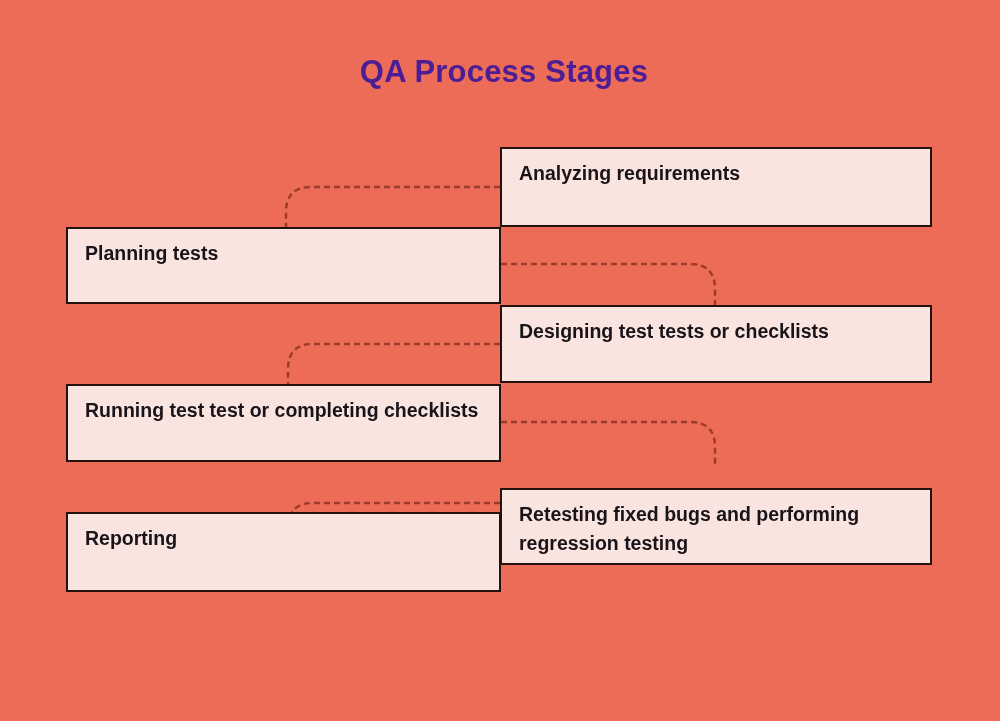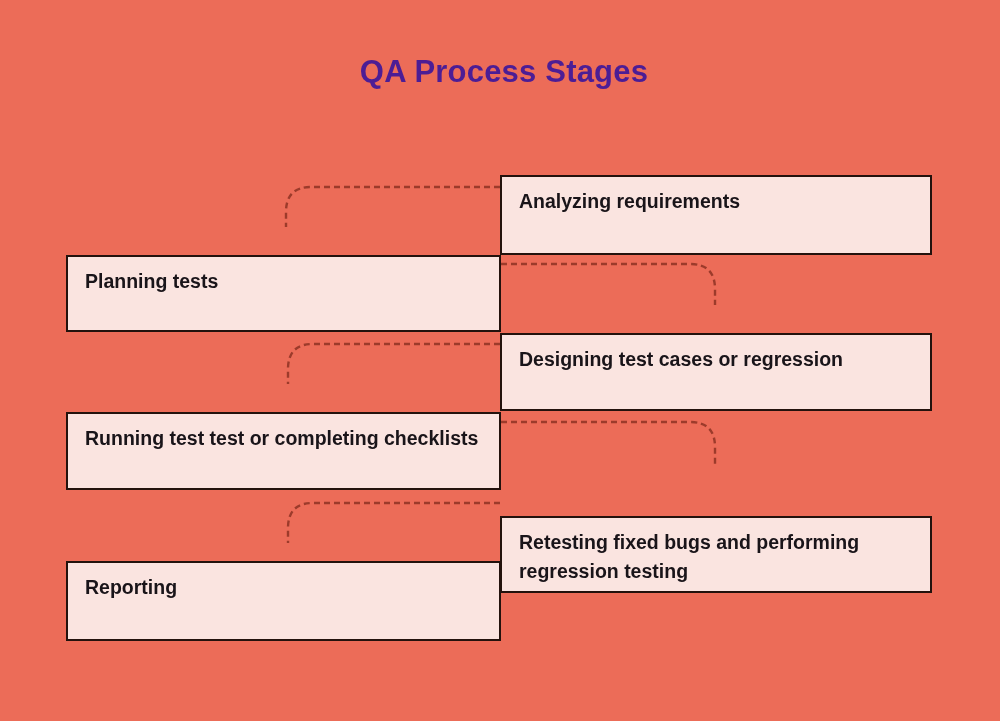--- a/index.html
+++ b/index.html
@@ -43,30 +43,29 @@
   .stage-box {
     position: absolute;
     box-sizing: border-box;
     background: #fae4e0;
     border: 2px solid #23120d;
     padding: 10px 17px;
     color: #191419;
     font-size: 19.5px;
     font-weight: 700;
     line-height: 29px;
-    margin-top: 28px;
   }
   .stage-box.right { left: 500px; width: 432px; }
   .stage-box.left  { left: 66px;  width: 435px; }
   #stage-1 { top: 147px; height: 80px; }
   #stage-2 { top: 227px; height: 77px; }
   #stage-3 { top: 305px; height: 78px; }
   #stage-4 { top: 384px; height: 78px; }
   #stage-5 { top: 488px; height: 77px; }
-  #stage-6 { top: 533px; height: 80px; }
+  #stage-6 { top: 512px; height: 80px; }
 </style>
 </head>
 <body>
 
 <div id="canvas">
 
   <div class="diagram-title">QA Process Stages</div>
 
   <svg class="connector-layer" viewBox="0 0 1000 721">
     <path d="M 500 187 L 311 187 Q 286 187 286 212 L 286 227"></path>
@@ -78,21 +77,21 @@
 
   <div id="stage-1" class="stage-box right">
     <span>Analyzing requirements</span>
   </div>
 
   <div id="stage-2" class="stage-box left">
     <span>Planning tests</span>
   </div>
 
   <div id="stage-3" class="stage-box right">
-    <span>Designing test cases or regression</span>
+    <span>Designing test tests or checklists</span>
   </div>
 
   <div id="stage-4" class="stage-box left">
     <span>Running test test or completing checklists</span>
   </div>
 
   <div id="stage-5" class="stage-box right">
     <span>Retesting fixed bugs and performing regression testing</span>
   </div>
 

